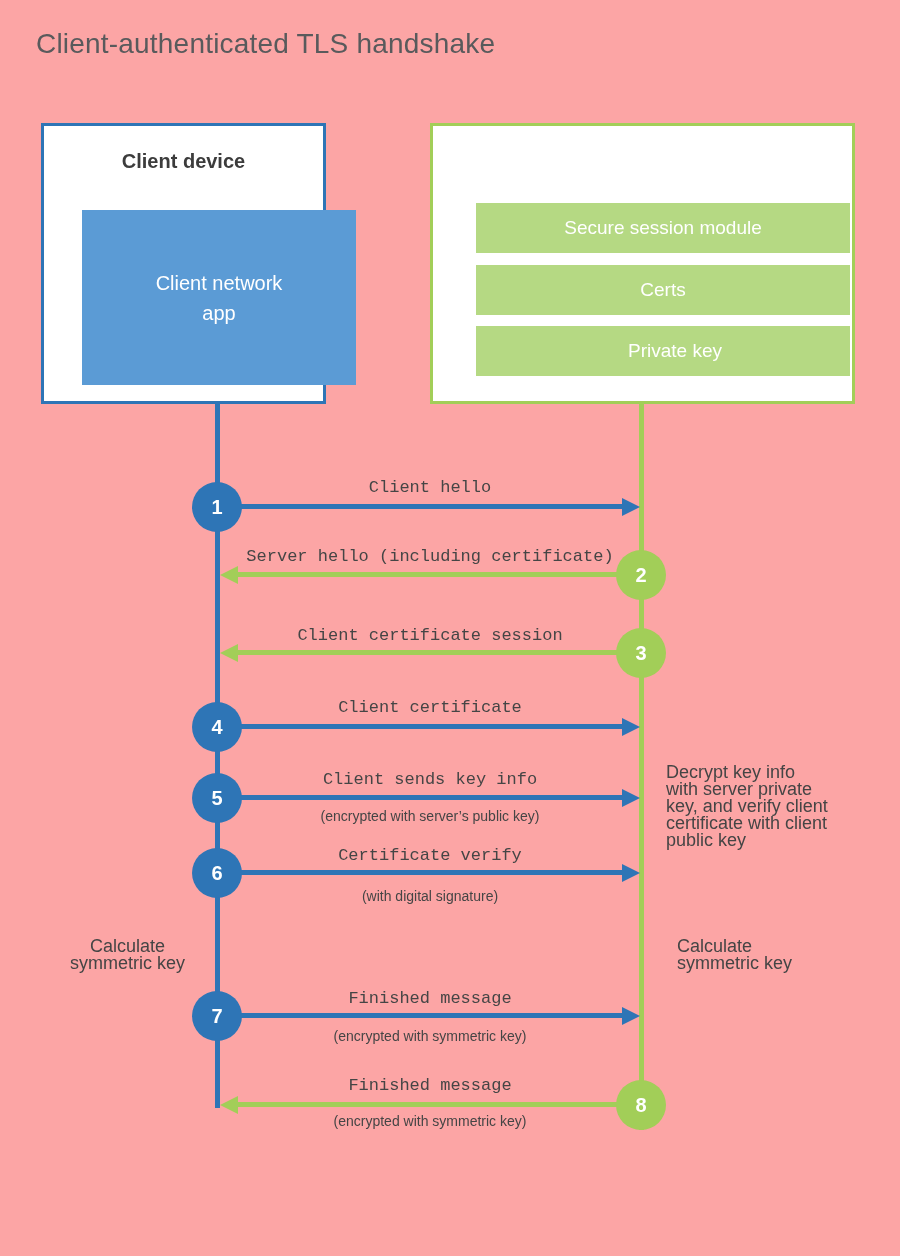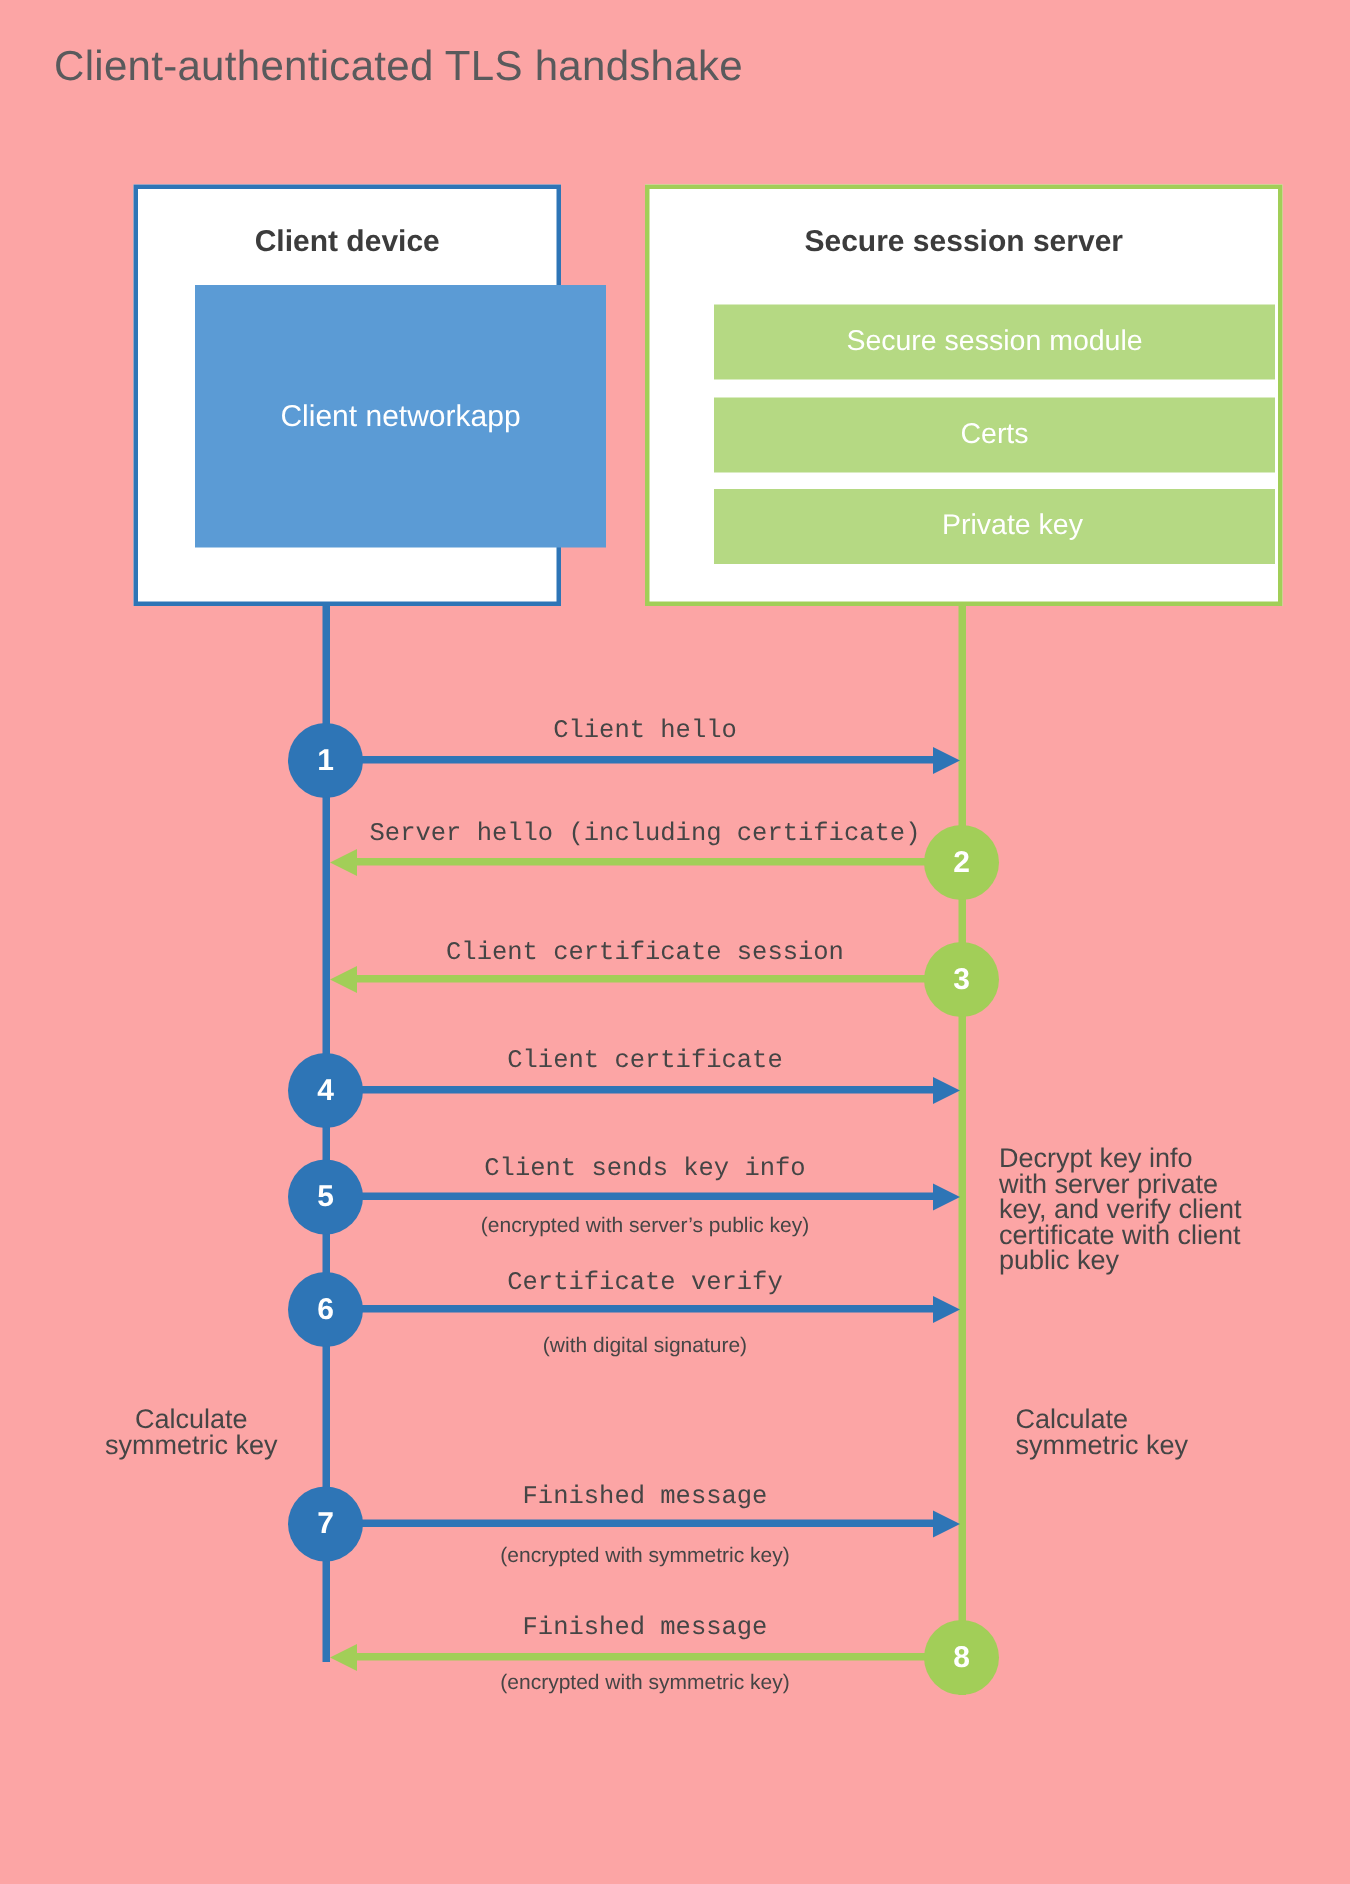--- a/index.html
+++ b/index.html
@@ -11,26 +11,26 @@
     --text-gray:#454545;
     --title-gray:#595a5c;
   }
   *{margin:0;padding:0;box-sizing:border-box;}
   body{background:#ffffff;font-family:"Liberation Sans","DejaVu Sans",sans-serif;}
   .canvas{position:relative;width:900px;height:1256px;background:#fca5a5;overflow:hidden;}
 
   .page-title{position:absolute;left:36px;top:28px;font-size:28px;font-weight:300;color:var(--title-gray);letter-spacing:.2px;}
 
   .box{position:absolute;top:123px;height:281px;background:#fff;}
-  .box.client{left:41px;width:285px;border:3px solid var(--blue);margin-left:48px;}
+  .box.client{left:41px;width:285px;border:3px solid var(--blue);}
   .box.server{left:430px;width:425px;border:3px solid var(--green);}
   .box-title{margin-top:24px;text-align:center;font-size:20px;font-weight:700;color:var(--text-dark);}
 
-  .app-box{position:absolute;left:38px;top:64px;width:274px;height:175px;background:var(--blue-fill);
-           display:flex;flex-direction:row;align-items:center;justify-content:center;
+  .app-box{position:absolute;left:38px;top:84px;width:274px;height:175px;background:var(--blue-fill);
+           display:flex;flex-direction:column;align-items:center;justify-content:center;
            color:#fff;font-size:20px;line-height:30px;}
 
   .bar{position:absolute;left:43px;width:374px;height:50px;background:var(--green-fill);
        color:#fff;font-size:19px;text-align:center;line-height:50px;}
   .bar.b0{top:77px;} .bar.b1{top:139px;} .bar.b2{top:200px;padding-left:24px;}
 
   .vline{position:absolute;width:5px;z-index:1;}
   .vline.blue{left:215px;top:404px;height:704px;background:var(--blue);}
   .vline.green{left:639px;top:404px;height:726px;background:var(--green);}
 
@@ -66,21 +66,20 @@
 
   <div class="box client">
     <div class="box-title">Client device</div>
     <div class="app-box">
       <div>Client network</div>
       <div>app</div>
     </div>
   </div>
 
   <div class="box server">
-    <div class="box-title">Secure session server</div>
     <div class="bar b0">Secure session module</div>
     <div class="bar b1">Certs</div>
     <div class="bar b2">Private key</div>
   </div>
 
   <div class="vline blue"></div>
   <div class="vline green"></div>
 
   <div>
     <div class="hbar blue" style="left:217px;top:504px;width:405px"></div>

